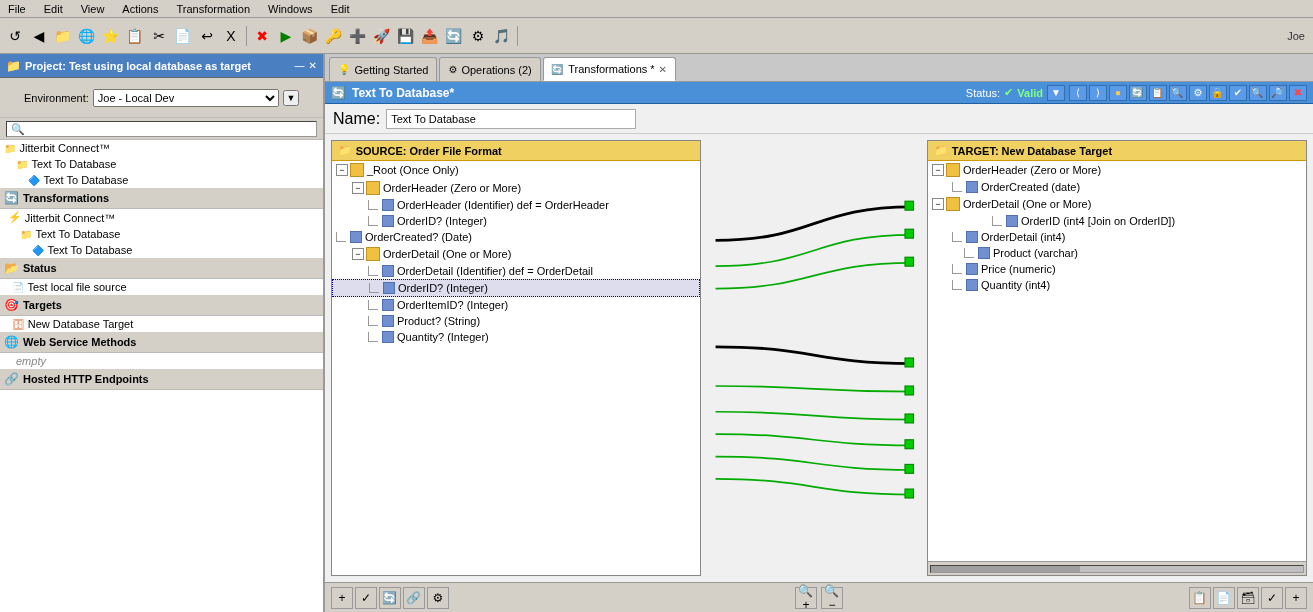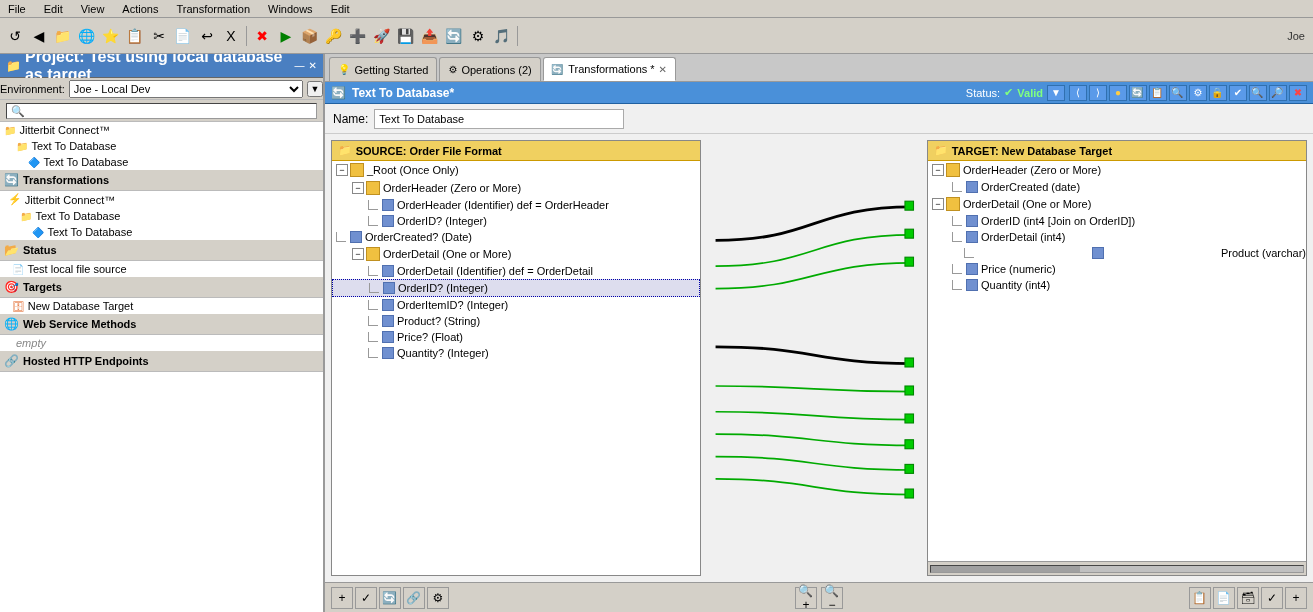--- a/index.html
+++ b/index.html
@@ -14,24 +14,24 @@
     
     #menubar { background: #d4d0c8; border-bottom: 1px solid #999; padding: 1px 4px; display: flex; align-items: center; height: 18px; gap: 10px; font-size: 11px; }
     .menu-item { cursor: pointer; padding: 1px 4px; }
 
     
     #main { display: flex; height: calc(612px - 54px); }
 
     
     #left-panel { width: 325px; min-width: 325px; background: #d4d0c8; border-right: 2px solid #999; display: flex; flex-direction: column; overflow: hidden; }
     #project-header { background: #4a7fc1; color: white; padding: 3px 6px; font-size: 11px; display: flex; align-items: center; gap: 4px; height: 24px; border-bottom: 1px solid #666; }
-    .project-title { flex: 1; font-weight: bold; font-size: 16px; }
+    .project-title { flex: 1; font-weight: bold; font-size: 11px; }
     .win-btn { cursor: pointer; font-size: 10px; color: white; background: none; border: none; }
 
-    #env-bar { padding: 3px 0; background: #d4d0c8; border-bottom: 1px solid #bbb; display: flex; align-items: center; gap: 4px; height: 22px; }
+    #env-bar { padding: 3px 24px; background: #d4d0c8; border-bottom: 1px solid #bbb; display: flex; align-items: center; gap: 4px; height: 40px; }
     #env-label { font-size: 11px; }
     #env-select { flex: 1; font-size: 11px; height: 18px; }
 
     #agent-bar { padding: 2px 6px; background: #d4d0c8; border-bottom: 1px solid #bbb; font-size: 11px; height: 18px; display: flex; align-items: center; }
 
     #search-bar { padding: 2px 6px; background: #d4d0c8; border-bottom: 1px solid #bbb; height: 22px; display: flex; align-items: center; }
     #search-input { width: 100%; height: 16px; font-size: 11px; border: 1px inset #999; padding: 1px 4px; }
 
     #tree-panel { flex: 1; overflow-y: auto; overflow-x: hidden; background: white; font-size: 11px; }
     .tree-section-header { display: flex; align-items: center; padding: 3px 4px; gap: 4px; background: #d4d0c8; border-bottom: 1px solid #bbb; cursor: pointer; }
@@ -59,21 +59,21 @@
     #sub-tab-bar { display: flex; align-items: center; background: #4a90d9; border-bottom: 1px solid #2060a0; padding: 2px 6px; height: 22px; gap: 6px; }
     .sub-tab-icon { color: #90c8ff; font-size: 12px; }
     .sub-tab-title { color: white; font-size: 12px; font-weight: bold; }
     .status-area { margin-left: auto; display: flex; align-items: center; gap: 4px; color: white; font-size: 11px; }
     .status-valid { color: #80ff80; font-weight: bold; }
     .status-btns { display: flex; gap: 2px; }
     .status-btn { width: 18px; height: 16px; background: #5a9ae9; border: 1px solid #3070b0; cursor: pointer; display: flex; align-items: center; justify-content: center; font-size: 10px; color: white; }
 
     
     #name-bar { display: flex; align-items: center; padding: 6px 8px; background: #f0f0f0; border-bottom: 1px solid #ccc; height: 30px; gap: 6px; }
-    #name-label { font-size: 12px; }
+    #name-label { font-size: 16px; }
     #name-input { width: 250px; height: 20px; font-size: 11px; border: 1px solid #aaa; padding: 1px 4px; }
 
     
     #mapping-area { flex: 1; display: flex; position: relative; overflow: hidden; background: #f0f0f0; }
 
     
     #source-panel { width: 370px; min-width: 370px; border: 1px solid #888; background: white; margin: 6px; overflow: hidden; display: flex; flex-direction: column; }
     .panel-header { background: #f0d060; padding: 3px 6px; font-size: 11px; font-weight: bold; border-bottom: 1px solid #cc9900; display: flex; align-items: center; gap: 4px; }
     .panel-header .folder-icon { color: #cc8800; }
     .panel-content { flex: 1; overflow-y: auto; overflow-x: auto; font-size: 11px; }
@@ -331,25 +331,20 @@
             <span style="display:inline-block;width:12px;height:12px;background:#7090d0;border:1px solid #5070b0;margin-right:3px;"></span>
             <span class="node-label">OrderItemID? (Integer)</span>
           </div>
 
           <div class="tree-node" style="padding-left:36px;">
             <span style="display:inline-block;width:10px;border-left:1px solid #999;border-bottom:1px solid #999;height:10px;margin-right:4px;"></span>
             <span style="display:inline-block;width:12px;height:12px;background:#7090d0;border:1px solid #5070b0;margin-right:3px;"></span>
             <span class="node-label">Product? (String)</span>
           </div>
 
-          <div class="tree-node" style="padding-left:36px;">
-            <span style="display:inline-block;width:10px;border-left:1px solid #999;border-bottom:1px solid #999;height:10px;margin-right:4px;"></span>
-            <span style="display:inline-block;width:12px;height:12px;background:#7090d0;border:1px solid #5070b0;margin-right:3px;"></span>
-            <span class="node-label">Price? (Float)</span>
-          </div>
 
           <div class="tree-node" style="padding-left:36px;">
             <span style="display:inline-block;width:10px;border-left:1px solid #999;border-bottom:1px solid #999;height:10px;margin-right:4px;"></span>
             <span style="display:inline-block;width:12px;height:12px;background:#7090d0;border:1px solid #5070b0;margin-right:3px;"></span>
             <span class="node-label">Quantity? (Integer)</span>
           </div>
         </div>
       </div>
 
       <div id="connector-area">
@@ -404,33 +399,33 @@
             <span style="display:inline-block;width:12px;height:12px;background:#7090d0;border:1px solid #5070b0;margin-right:3px;"></span>
             <span class="node-label">OrderCreated (date)</span>
           </div>
 
           <div class="tree-node" style="padding-left:4px;">
             <button class="expand-btn">−</button>
             <span style="display:inline-block;width:14px;height:14px;background:#f0c040;border:1px solid #c09020;margin-right:3px;"></span>
             <span class="node-label">OrderDetail (One or More)</span>
           </div>
 
+          <div class="tree-node" style="padding-left:24px;margin-left:40px;">
+            <span style="display:inline-block;width:10px;border-left:1px solid #999;border-bottom:1px solid #999;height:10px;margin-right:4px;"></span>
+            <span style="display:inline-block;width:12px;height:12px;background:#7090d0;border:1px solid #5070b0;margin-right:3px;"></span>
+            <span class="node-label">OrderID (int4 [Join on OrderID])</span>
+          </div>
+
           <div class="tree-node" style="padding-left:24px;">
             <span style="display:inline-block;width:10px;border-left:1px solid #999;border-bottom:1px solid #999;height:10px;margin-right:4px;"></span>
             <span style="display:inline-block;width:12px;height:12px;background:#7090d0;border:1px solid #5070b0;margin-right:3px;"></span>
-            <span class="node-label">OrderID (int4 [Join on OrderID])</span>
-          </div>
-
-          <div class="tree-node" style="padding-left:24px;">
-            <span style="display:inline-block;width:10px;border-left:1px solid #999;border-bottom:1px solid #999;height:10px;margin-right:4px;"></span>
-            <span style="display:inline-block;width:12px;height:12px;background:#7090d0;border:1px solid #5070b0;margin-right:3px;"></span>
             <span class="node-label">OrderDetail (int4)</span>
           </div>
 
-          <div class="tree-node" style="padding-left:36px;justify-content:space-between;">
+          <div class="tree-node" style="padding-left:36px;">
             <span style="display:inline-block;width:10px;border-left:1px solid #999;border-bottom:1px solid #999;height:10px;margin-right:4px;"></span>
             <span style="display:inline-block;width:12px;height:12px;background:#7090d0;border:1px solid #5070b0;margin-right:3px;"></span>
             <span class="node-label">Product (varchar)</span>
           </div>
 
           <div class="tree-node" style="padding-left:24px;">
             <span style="display:inline-block;width:10px;border-left:1px solid #999;border-bottom:1px solid #999;height:10px;margin-right:4px;"></span>
             <span style="display:inline-block;width:12px;height:12px;background:#7090d0;border:1px solid #5070b0;margin-right:3px;"></span>
             <span class="node-label">Price (numeric)</span>
           </div>

